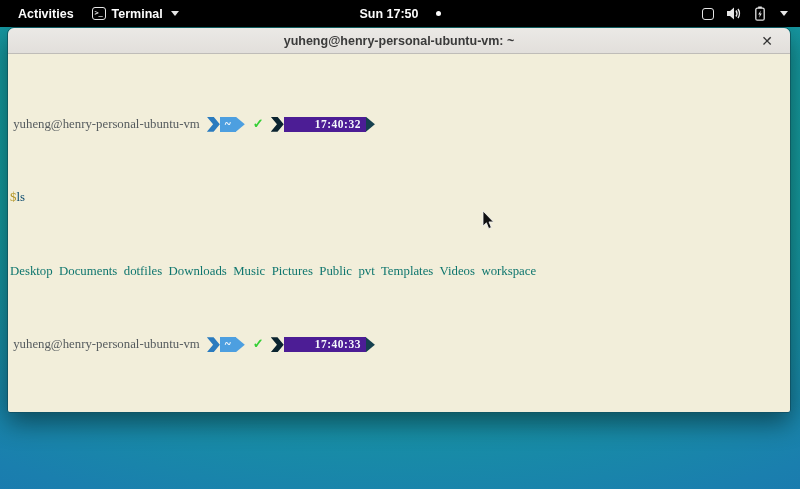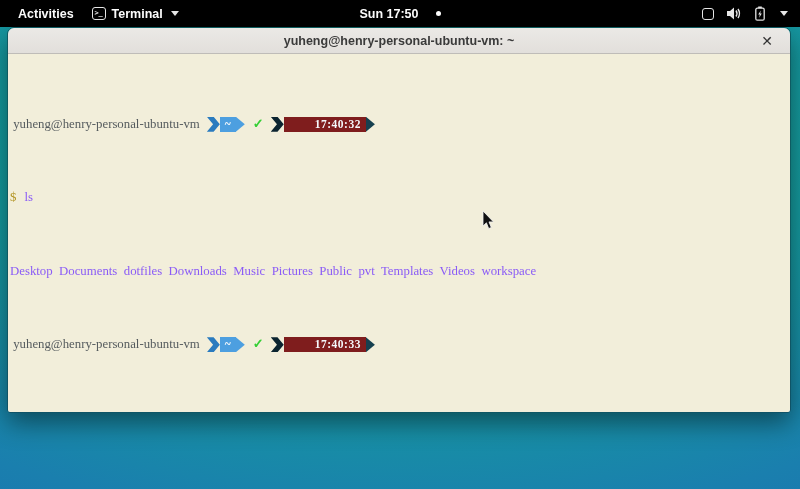--- a/index.html
+++ b/index.html
@@ -71,29 +71,29 @@
     width:13px; height:15px;
     clip-path:polygon(0 0, 52% 0, 100% 50%, 52% 100%, 0 100%, 48% 50%);
   }
   .pl-chevron.blue { background:#2a7bbf; }
   .pl-chevron.dark { background:#0b2430; }
   .pl-body {
     height:15px; display:flex; align-items:center; padding:0 5px;
     color:#f4f8fb; font-size:11.5px; font-weight:700;
   }
   .pl-body.blue { background:#4d9fe0; }
-  .pl-body.dark { background:#7f1d1d; letter-spacing:.5px;padding-left:31px; }
+  .pl-body.dark { background:#4c1d95; letter-spacing:.5px;padding-left:31px; }
   .pl-tail { width:9px; height:15px; clip-path:polygon(0 0, 100% 50%, 0 100%); }
   .pl-tail.blue { background:#4d9fe0; }
   .pl-tail.dark { background:#16404f; }
   .check { color:#35cf35; font-weight:700; margin-left:8px; font-size:13px; }
 
   .dollar { color:#b39524; }
-  .cmd { color:#8b5cf6; margin-left:8px; }
-  .dir { color:#8b5cf6; }
+  .cmd { color:#0c4a6e; }
+  .dir { color:#0f766e; }
   .cursor-block {
     display:inline-block; width:8px; height:13px; background:#44525c; margin-left:9px;
   }
 
   
   .mouse { position:absolute; left:482px; top:211px; width:12px; height:19px; pointer-events:none; }
 </style>
 </head>
 <body>
 

